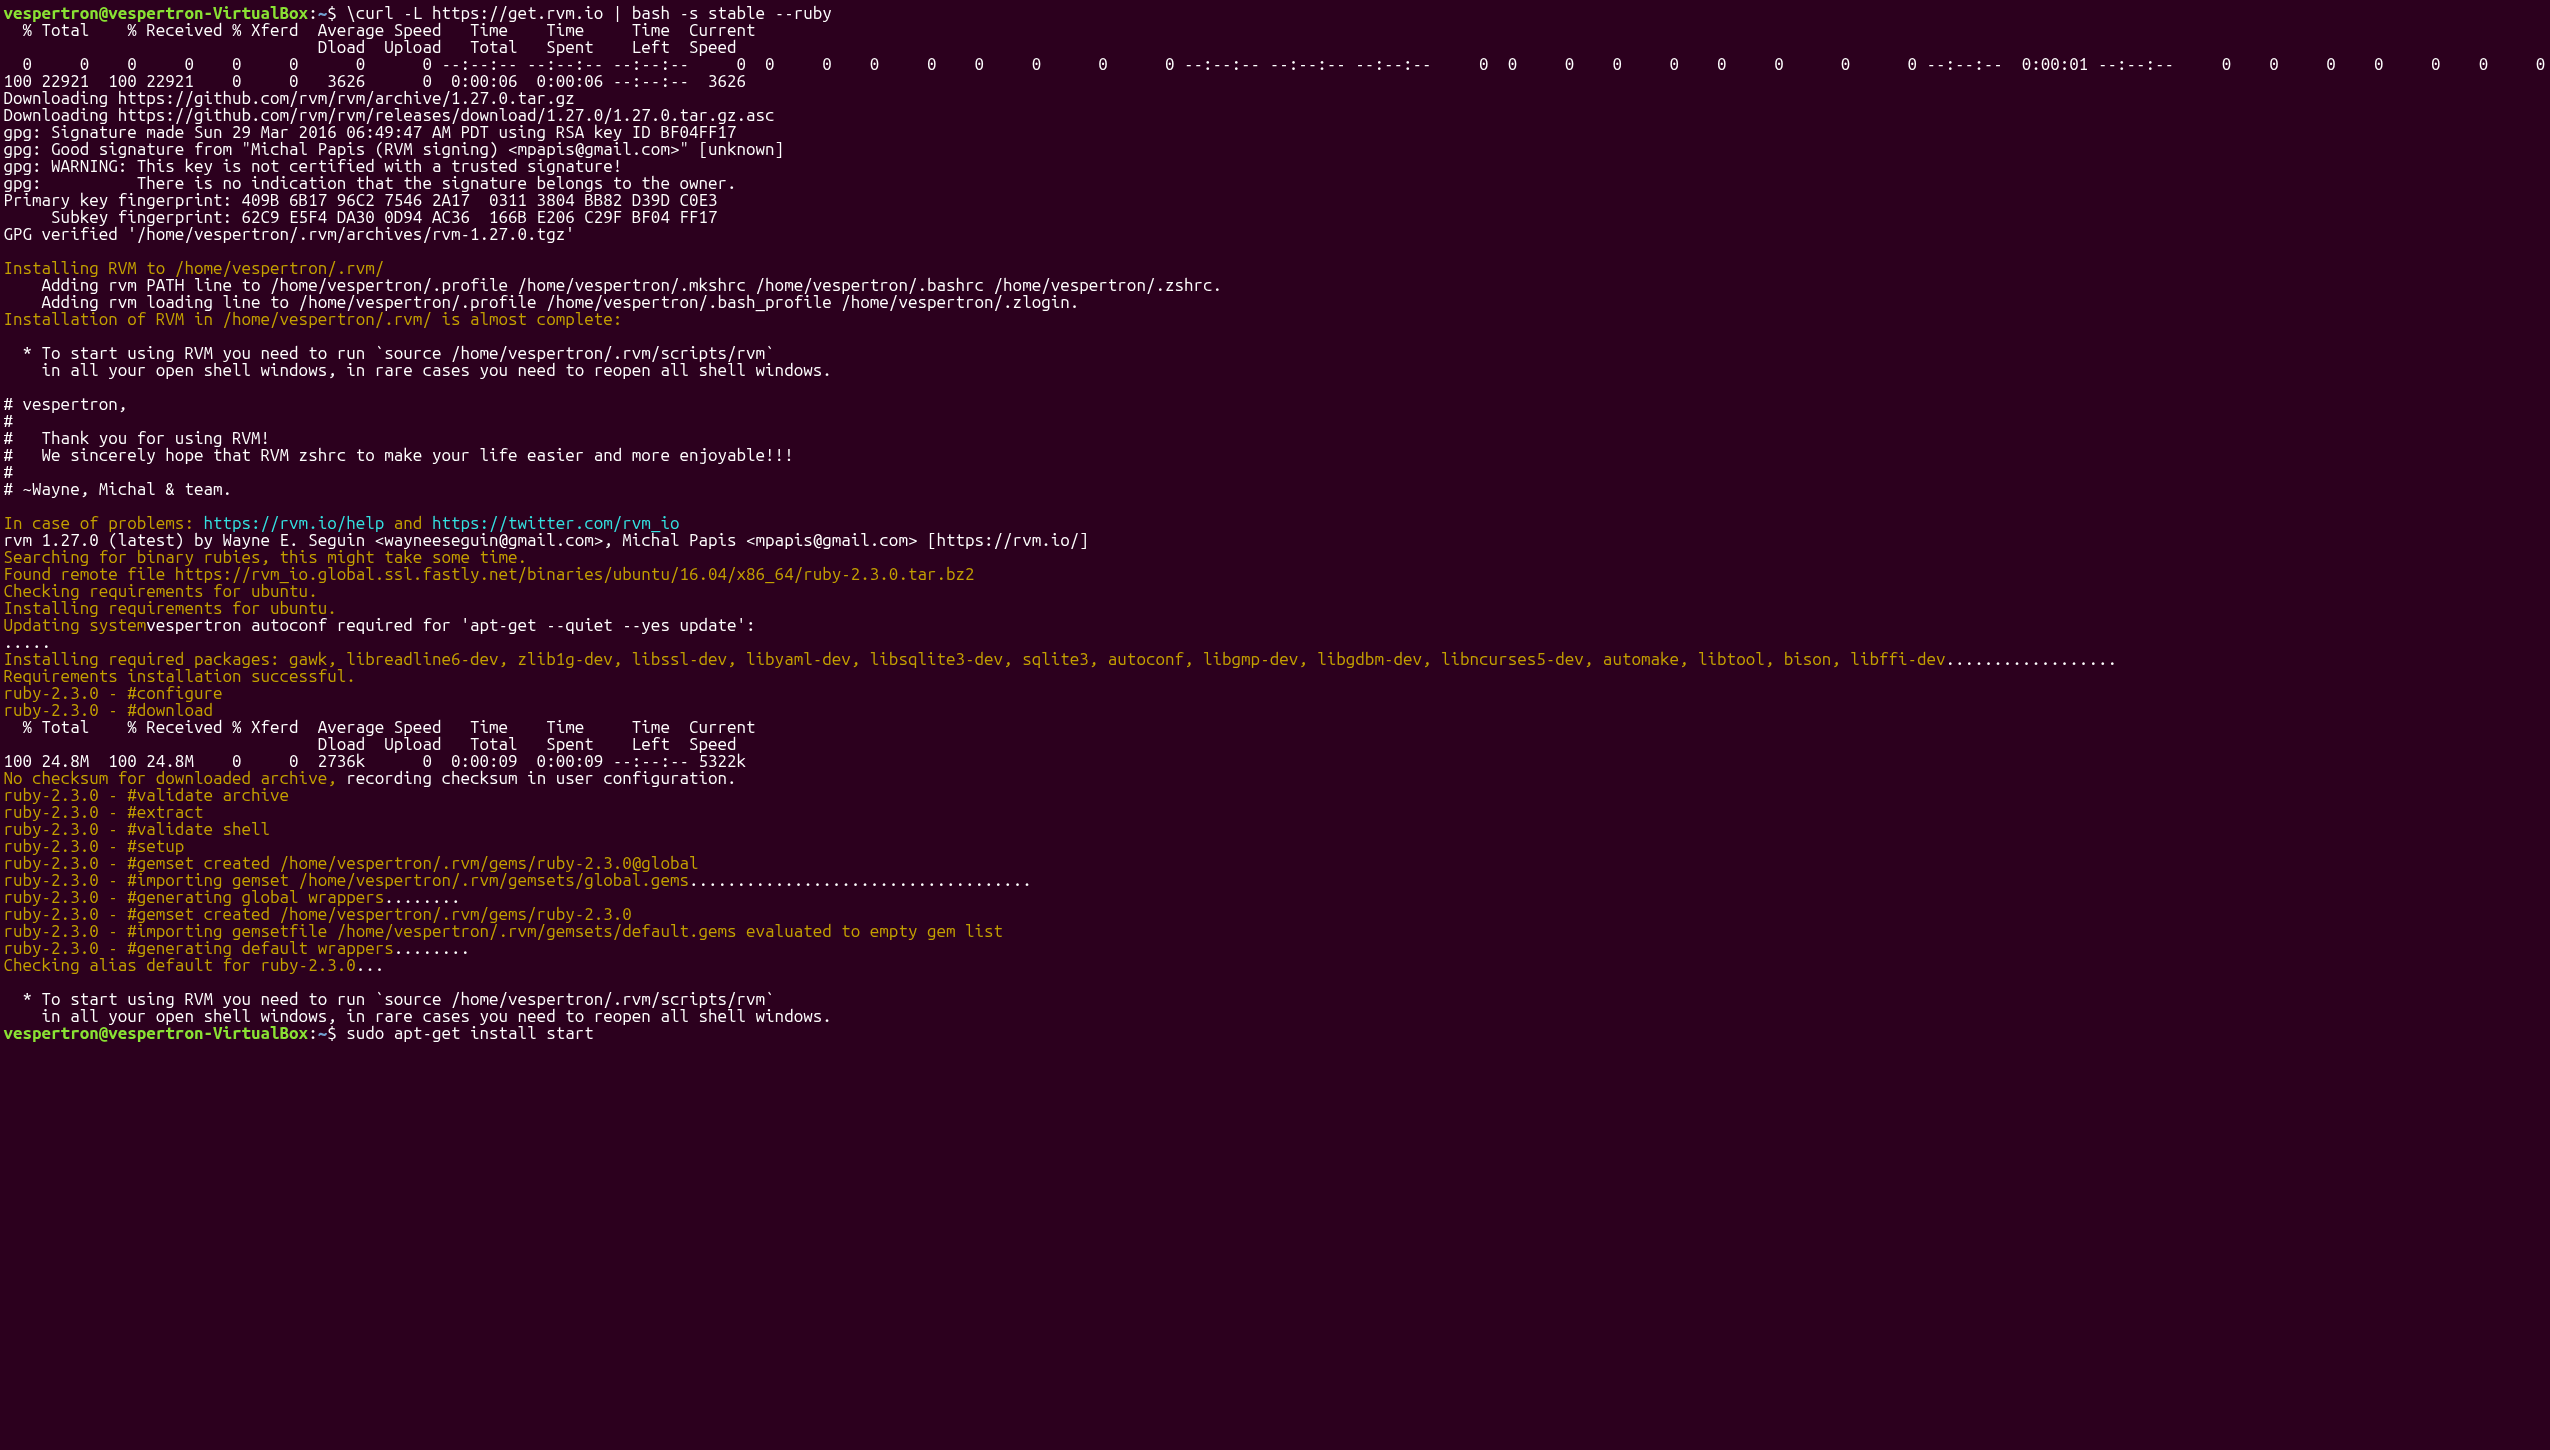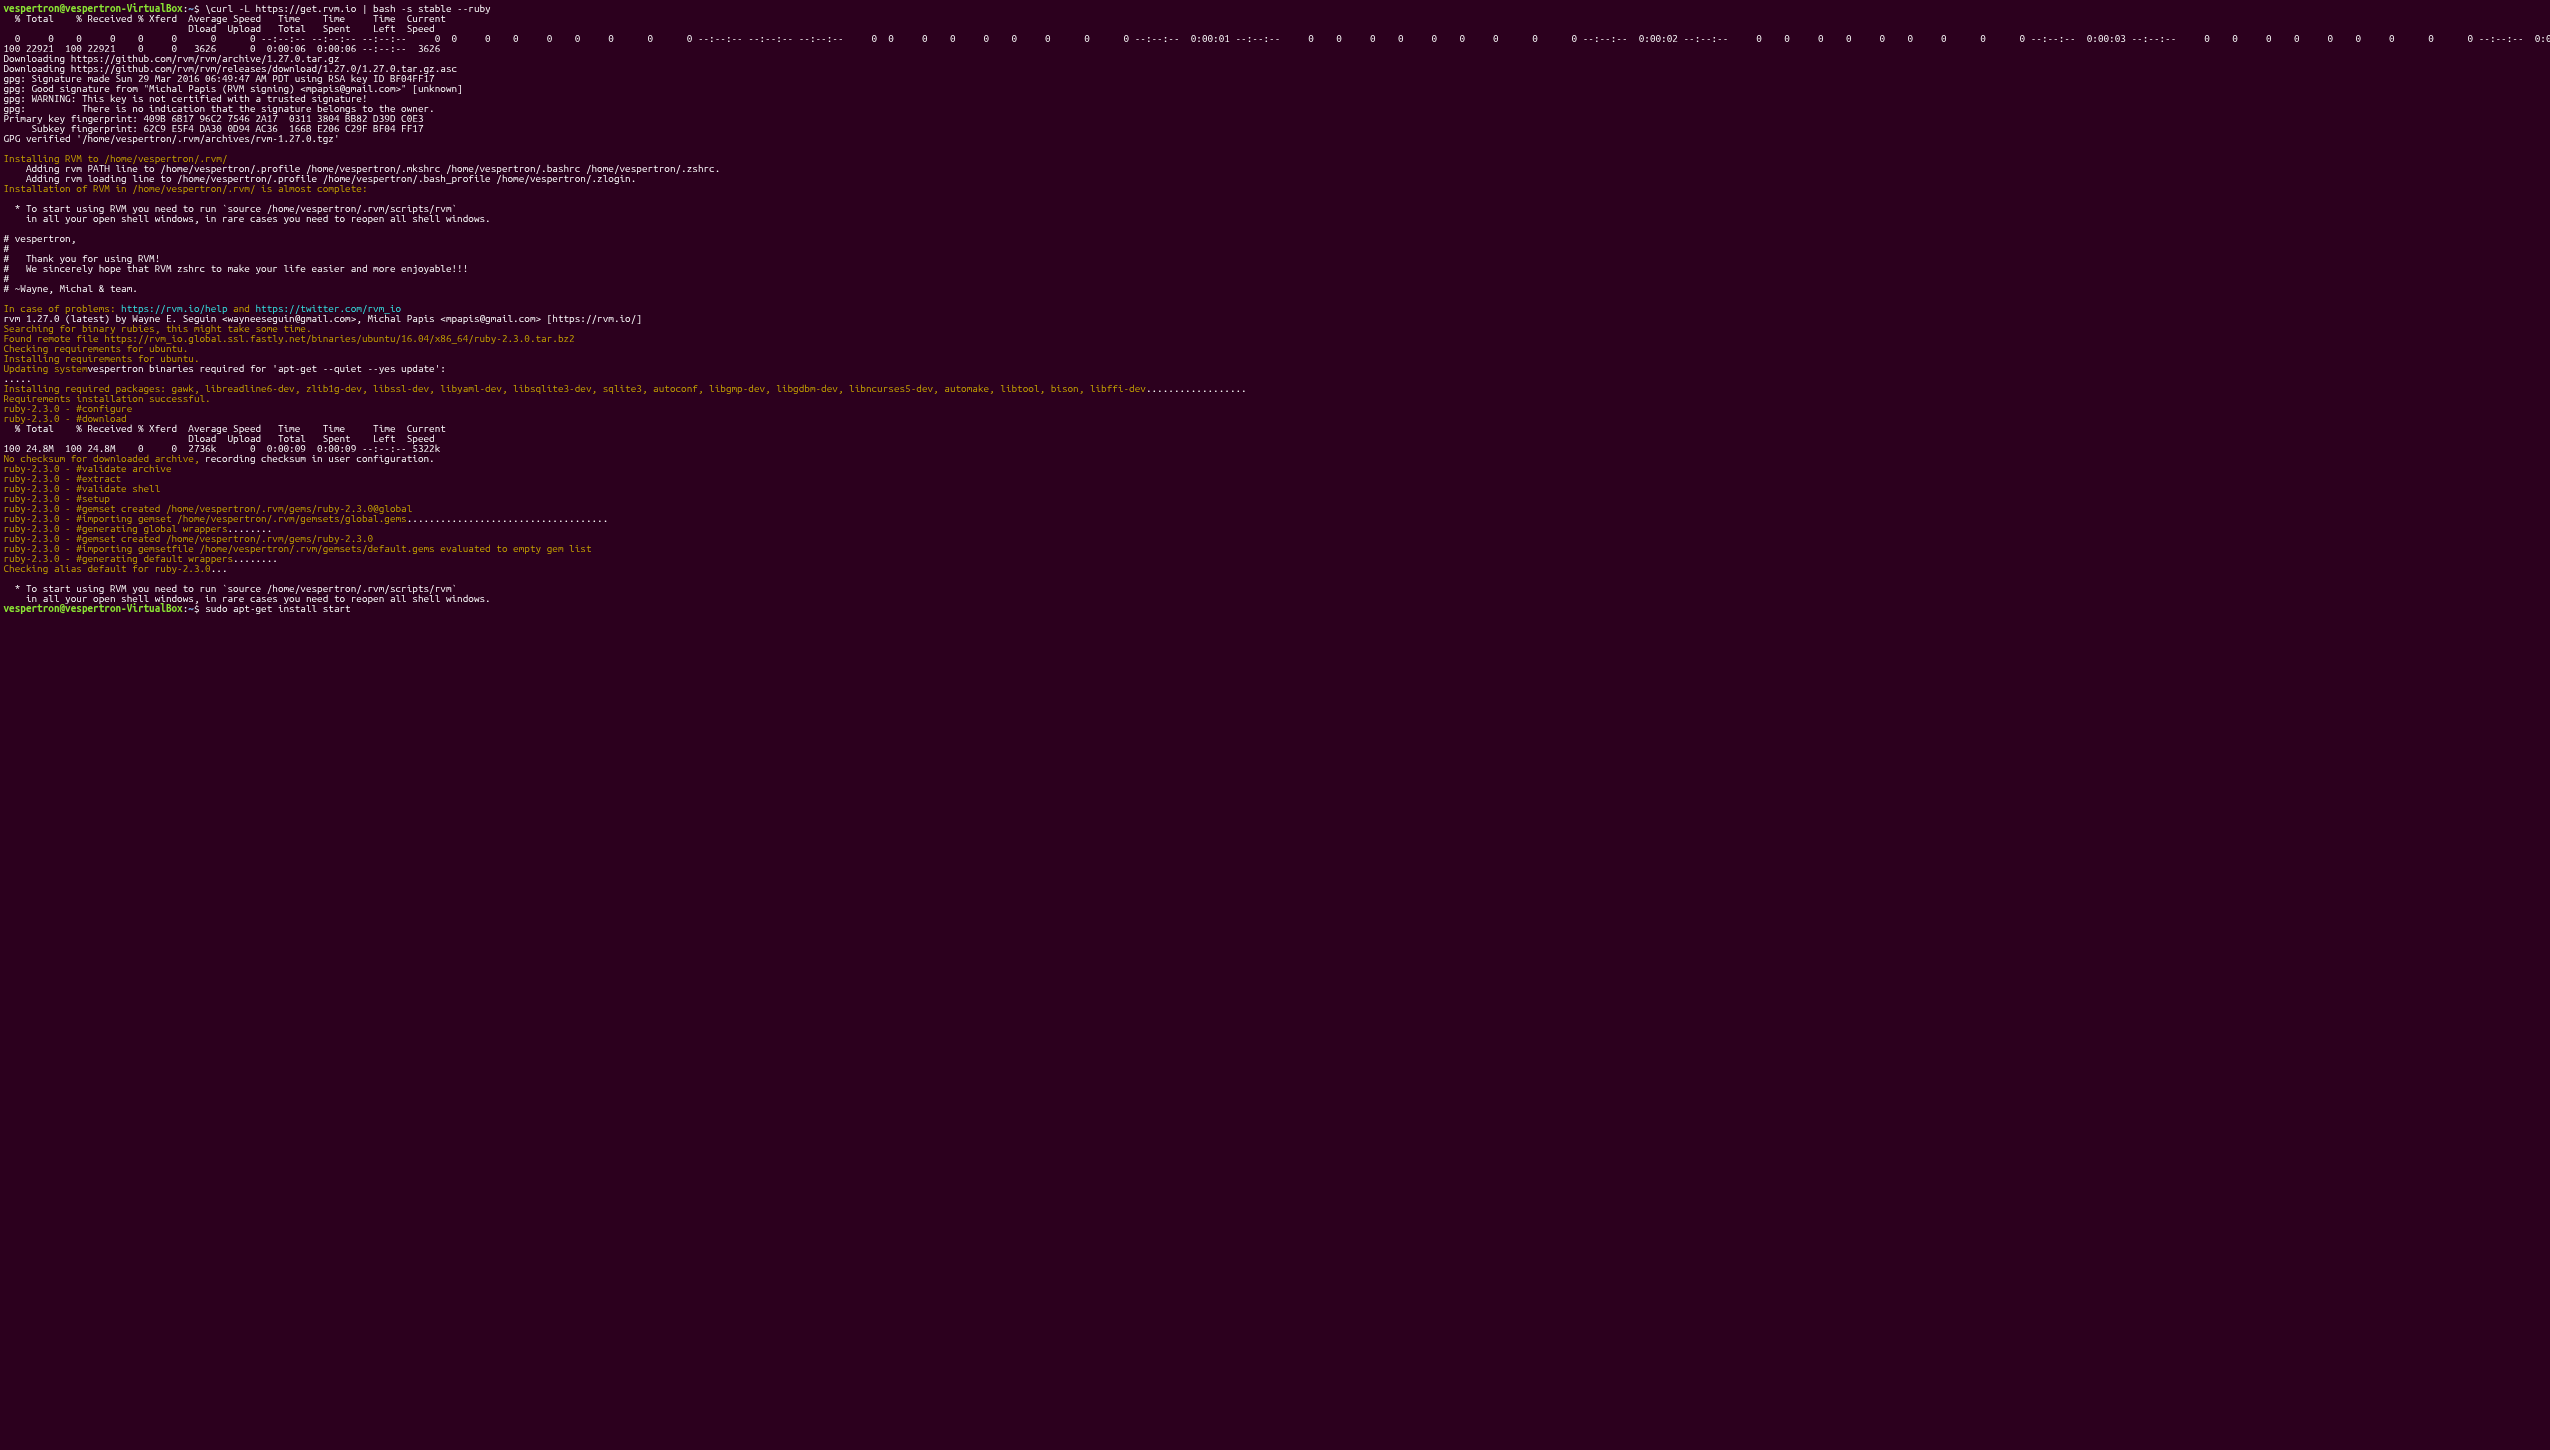--- a/index.html
+++ b/index.html
@@ -1,16 +1,16 @@
 <!DOCTYPE html>
 <html style="font-size:14px"><head>
 <meta charset="utf-8">
 <style>
   html,body{margin:0;padding:0;background:#2c001e;color:#eee;width:2550px;height:1451px;overflow:hidden}
-  #term{font-family:"Ubuntu Mono","DejaVu Sans Mono",monospace;font-size:10px;line-height:1.0;
+  #term{font-family:"Ubuntu Mono","DejaVu Sans Mono",monospace;font-size:17px;line-height:1.0;
         white-space:pre;padding:3.5px 3.5px}
   .pr{color:#8ae234;font-weight:bold}   
   .cl{color:#729fcf;font-weight:bold}   
   .wt{color:#ffffff}                     
   .yg{color:#c4a000}                     
   .ln{color:#34e2e2;}  
 </style>
 </head>
 <body>
 
@@ -43,21 +43,21 @@
 <span class="wt">#   We sincerely hope that RVM zshrc to make your life easier and more enjoyable!!!</span>
 <span class="wt">#</span>
 <span class="wt"># ~Wayne, Michal &amp; team.</span>
 <span></span>
 <span class="yg">In case of problems: </span><span class="ln">https://rvm.io/help</span><span class="yg"> and </span><span class="ln">https://twitter.com/rvm_io</span>
 <span class="wt">rvm 1.27.0 (latest) by Wayne E. Seguin &lt;wayneeseguin@gmail.com&gt;, Michal Papis &lt;mpapis@gmail.com&gt; [https://rvm.io/]</span>
 <span class="yg">Searching for binary rubies, this might take some time.</span>
 <span class="yg">Found remote file https://rvm_io.global.ssl.fastly.net/binaries/ubuntu/16.04/x86_64/ruby-2.3.0.tar.bz2</span>
 <span class="yg">Checking requirements for ubuntu.</span>
 <span class="yg">Installing requirements for ubuntu.</span>
-<span class="yg">Updating system</span><span class="wt">vespertron binaries required for 'apt-get --quiet --yes update': </span>
+<span class="yg">Updating system</span><span class="wt">vespertron autoconf required for 'apt-get --quiet --yes update': </span>
 <span class="wt">.....</span>
 <span class="yg">Installing required packages: gawk, libreadline6-dev, zlib1g-dev, libssl-dev, libyaml-dev, libsqlite3-dev, sqlite3, autoconf, libgmp-dev, libgdbm-dev, libncurses5-dev, automake, libtool, bison, libffi-dev</span><span class="wt">..................</span>
 <span class="yg">Requirements installation successful.</span>
 <span class="yg">ruby-2.3.0 - #configure</span>
 <span class="yg">ruby-2.3.0 - #download</span>
 <span class="wt">  % Total    % Received % Xferd  Average Speed   Time    Time     Time  Current
                                  Dload  Upload   Total   Spent    Left  Speed</span>
 <span class="wt">100 24.8M  100 24.8M    0     0  2736k      0  0:00:09  0:00:09 --:--:-- 5322k</span>
 <span class="yg">No checksum for downloaded archive, </span><span class="wt">recording checksum in user configuration.</span>
 <span class="yg">ruby-2.3.0 - #validate archive</span>

